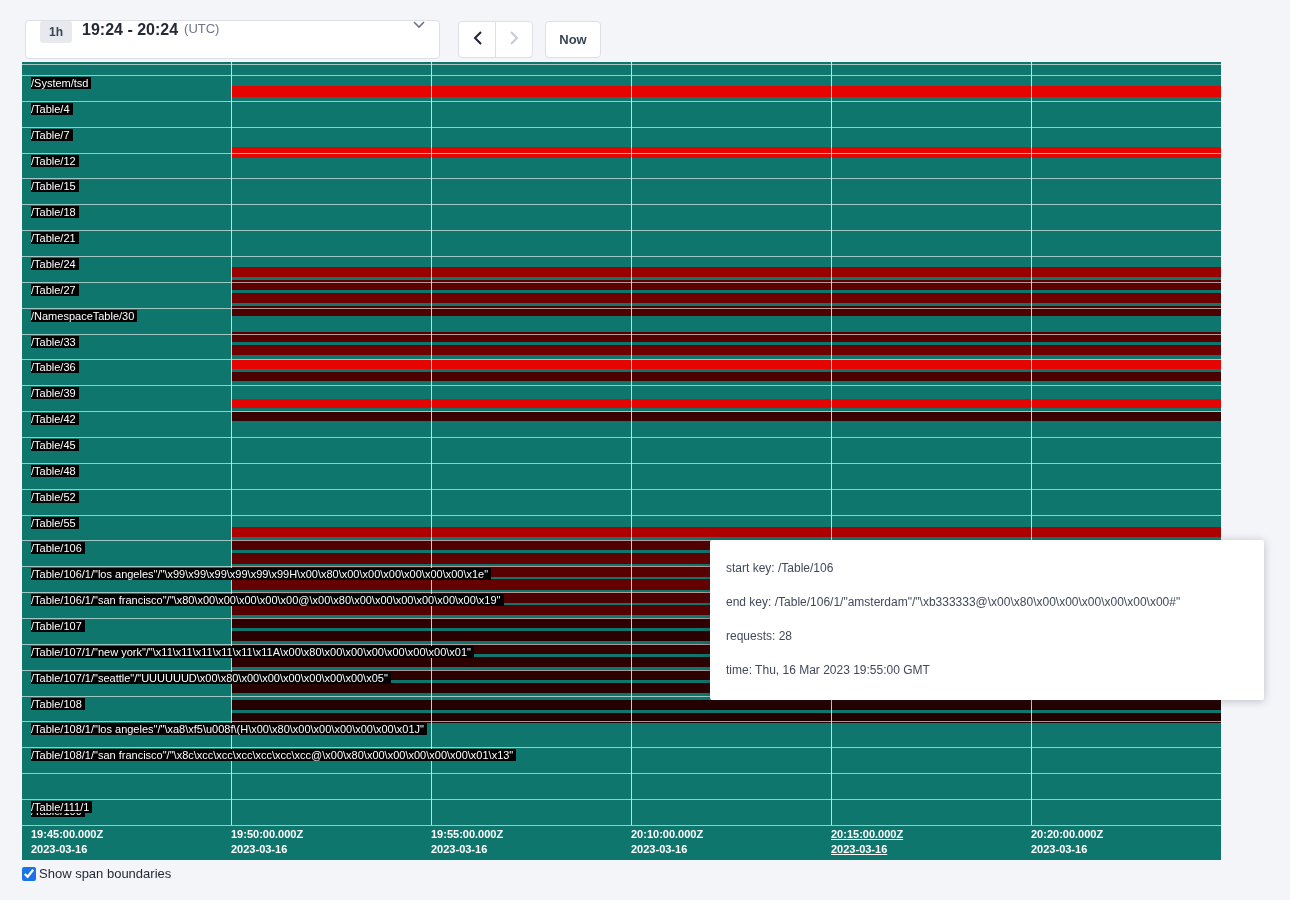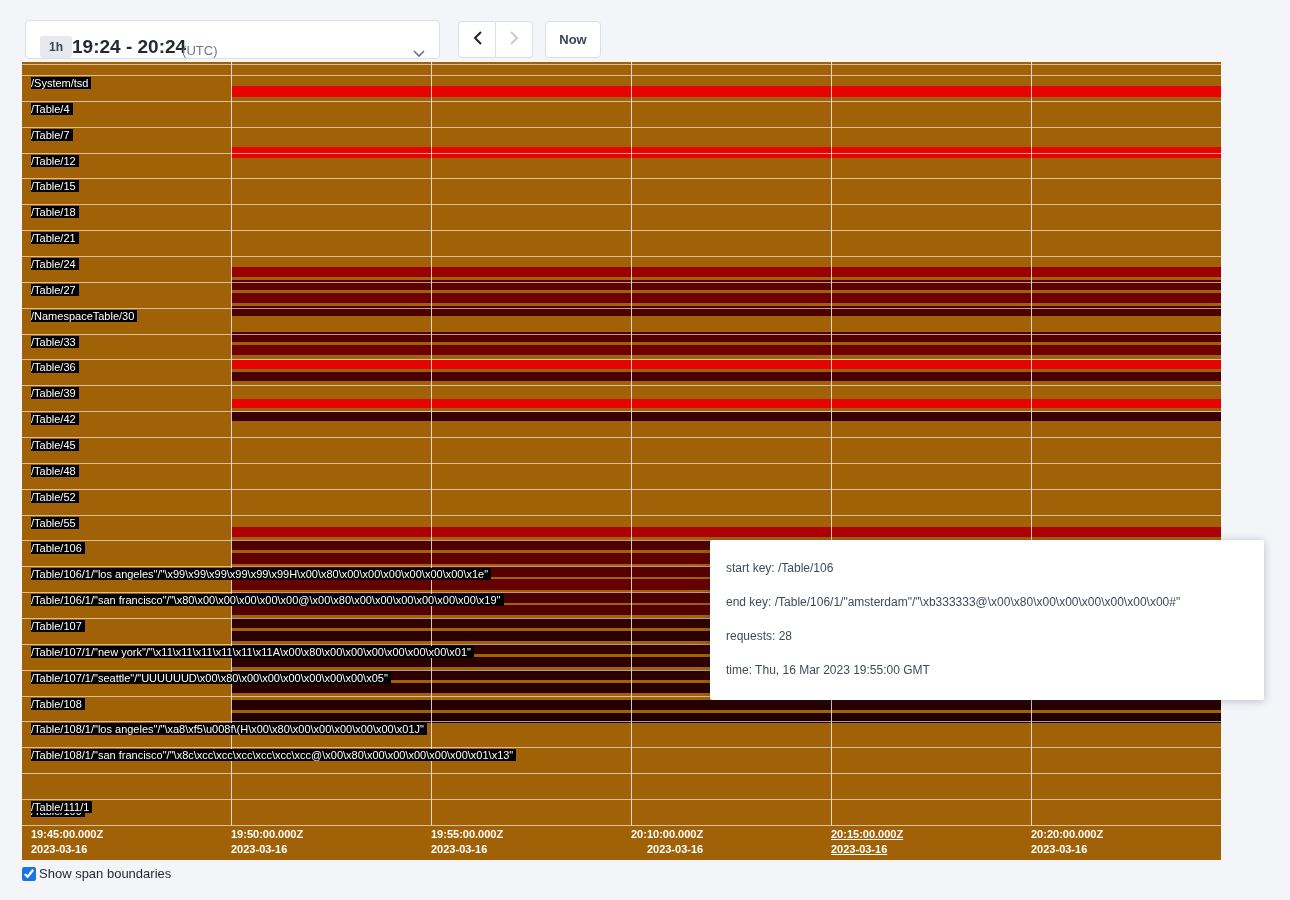--- a/index.html
+++ b/index.html
@@ -7,49 +7,49 @@
   body {
     font-family: "Liberation Sans", "DejaVu Sans", sans-serif;
     background: #f4f5f9;
   }
   .page { position: relative; width: 1290px; height: 900px; overflow: hidden; }
 
   
   .time-select {
     position: absolute; left: 25px; top: 20px; width: 415px; height: 39px;
     background: #fff; border: 1px solid #dcdfe6; border-radius: 4px;
-    display: flex; align-items: flex-end; padding: 0 14px; 
+    display: flex; align-items: flex-start; padding: 0 14px; gap: 10px;
     cursor: pointer;
   }
   .preset-badge {
     background: #e7e9ef; color: #394455; font-size: 12px; font-weight: 700;
     padding: 4px 9px; border-radius: 3px; line-height: 14px;
   }
-  .range-label { font-size: 19px; font-weight: 700; color: #242a35; }
+  .range-label { font-size: 16px; font-weight: 700; color: #242a35; }
   .tz-label { font-size: 13px; color: #6c7689; margin-left: -4px; }
   .chev-down { margin-left: auto; display: flex; align-items: center; }
 
   .nav-group { position: absolute; left: 458px; top: 21px; display: flex; }
   .nav-btn {
     width: 38px; height: 37px; background: #fff; border: 1px solid #dcdfe6;
     display: flex; align-items: center; justify-content: center; cursor: pointer;
   }
   .nav-btn.prev { border-radius: 4px 0 0 4px; }
   .nav-btn.next { border-radius: 0 4px 4px 0; margin-left: -1px; cursor: default; }
 
   .now-btn {
     position: absolute; left: 545px; top: 21px; width: 56px; height: 37px;
     background: #fff; border: 1px solid #dcdfe6; border-radius: 4px;
     font-family: inherit; font-size: 13px; font-weight: 700; color: #394455; cursor: pointer;
   }
 
   
   .canvas {
     position: absolute; left: 22px; top: 62px; width: 1199px; height: 798px;
-    background: #a16207; overflow: hidden;
+    background: #0f766e; overflow: hidden;
   }
   .band { position: absolute; }
   .vline { position: absolute; top: 0; width: 1px; height: 763px; background: rgba(235,235,235,0.85); }
   .hline { position: absolute; left: 0; width: 100%; height: 1px; background: rgba(255,255,255,0.6); }
   .rowlabel {
     position: absolute; left: 9px; color: #ffffff; font-size: 11px; line-height: 12px;
     background: #000; padding-right: 3px; white-space: nowrap;
   }
   .xtick { position: absolute; top: 765px; color: #fff; font-size: 11px; line-height: 15px; white-space: nowrap; font-weight: 700; }
   .xtick div { font-weight: 700; }
@@ -204,21 +204,21 @@
         <div>2023-03-16</div>
       </div>
       <div class="xtick" style="left: 209px;">
         <div>19:50:00.000Z</div>
         <div>2023-03-16</div>
       </div>
       <div class="xtick" style="left: 409px;">
         <div>19:55:00.000Z</div>
         <div>2023-03-16</div>
       </div>
-      <div class="xtick" style="left: 609px; text-align: right;">
+      <div class="xtick" style="left: 609px;">
         <div>20:10:00.000Z</div>
         <div>2023-03-16</div>
       </div>
       <div class="xtick" style="left: 809px; text-decoration: underline;">
         <div>20:15:00.000Z</div>
         <div>2023-03-16</div>
       </div>
       <div class="xtick" style="left: 1009px;">
         <div>20:20:00.000Z</div>
         <div>2023-03-16</div>

